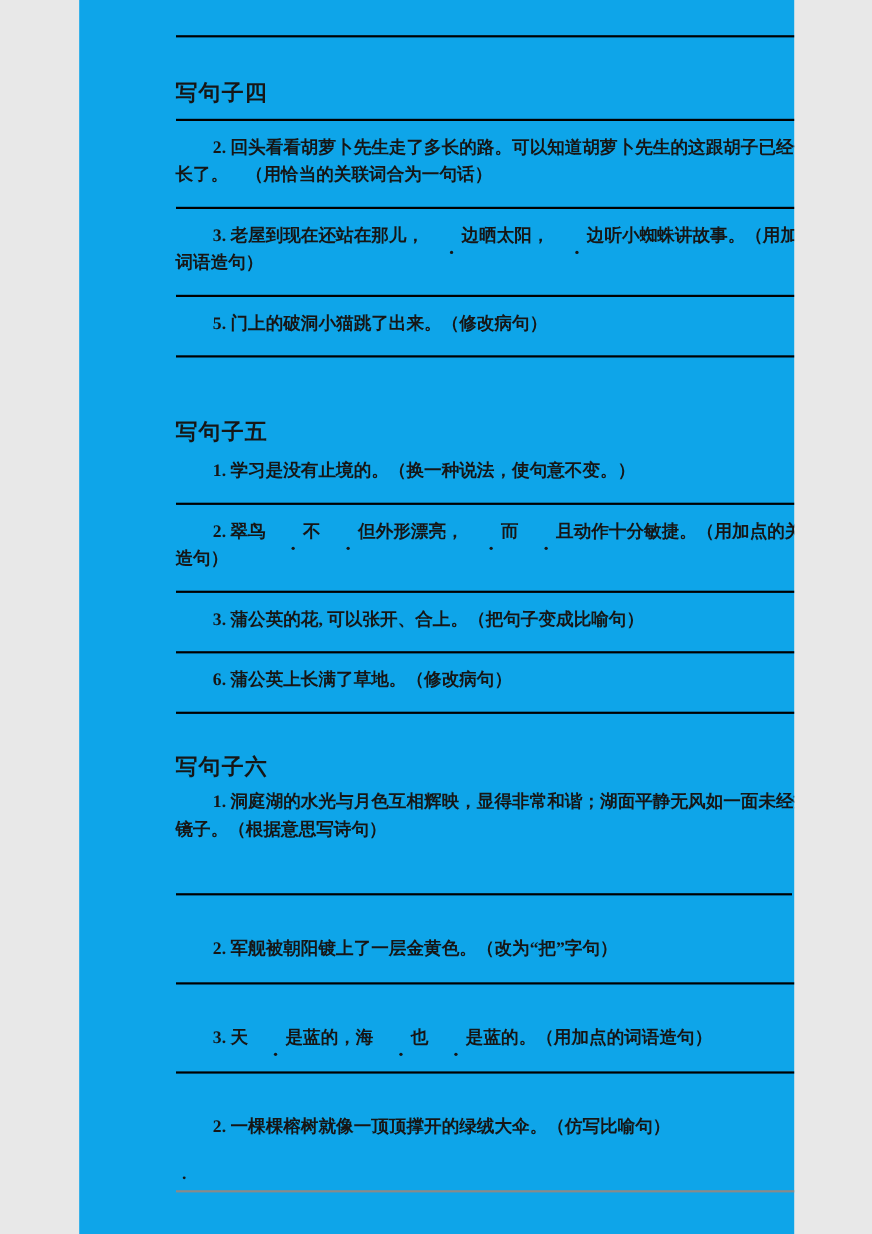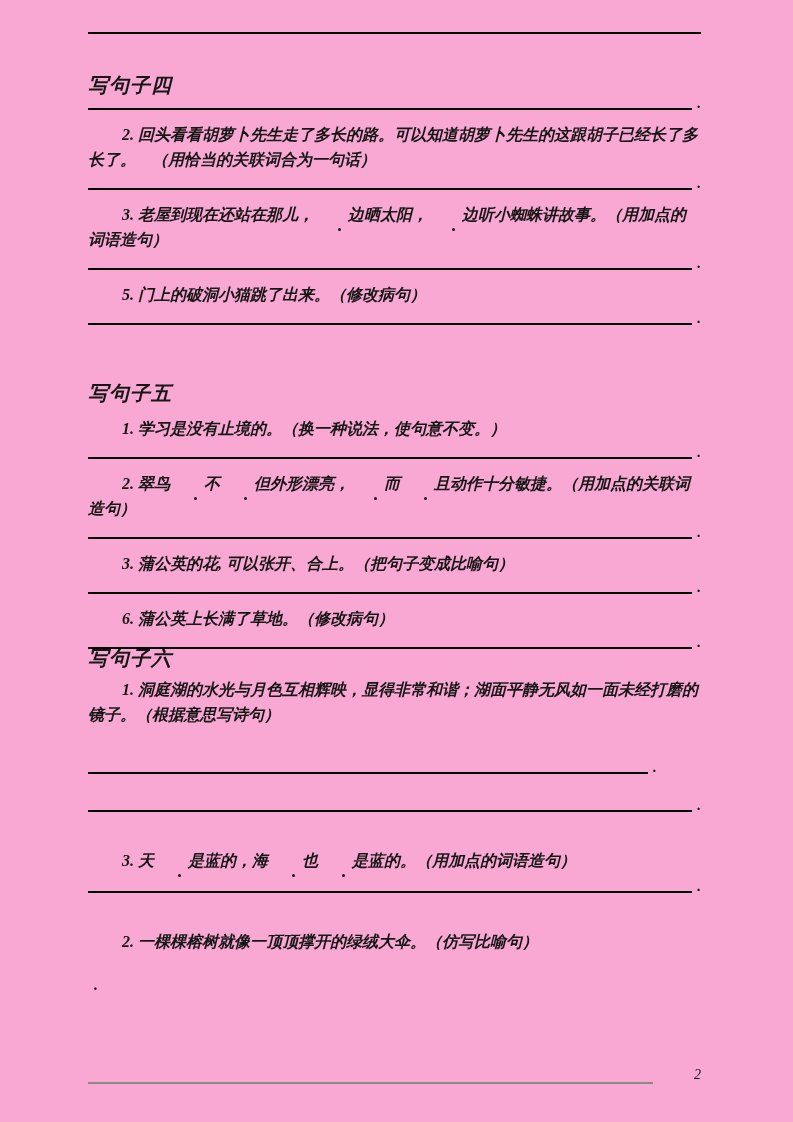--- a/index.html
+++ b/index.html
@@ -1,39 +1,38 @@
 <!DOCTYPE html>
 <html><head>
 <meta charset="utf-8">
 <style>
   html, body { margin: 0; padding: 0; background: #e8e8e8; }
   .page {
     position: relative;
-    width: 793px; height: 1122px;
-    background: #f9a8d4;
+    width: 650px; height: 1122px;
+    background: #0ea5e9;
     color: #161616;
     font-family: "Liberation Serif", "DejaVu Serif", serif;
     overflow: hidden;
     margin: 0 auto;
-    font-style: italic;
   }
   .top-rule {
     position: absolute; left: 88px; top: 32px;
     width: 613px; height: 2px; background: #000;
   }
   .content { position: absolute; left: 88px; top: 0; width: 613px; }
   .sec { position: absolute; left: 0; width: 100%; }
   .sec-four { top: 72px; }
   .sec-five { top: 380px; }
   .sec-six  { top: 645px; }
   .title {
     font-size: 20px; line-height: 26px; font-weight: 700;
     margin: 0 0 10px 0; letter-spacing: 1px;
   }
-  .sec-six .title { margin-bottom: 6px; }
+  .sec-six .title { margin-bottom: 6px; margin-top: 40px; }
   .prompt {
     font-size: 16px; line-height: 25px; font-weight: 600;
     text-indent: 34px; margin: 0 0 16px 0;
   }
   .sec-six .prompt { margin-bottom: 18px; }
   .sec-six .item-1 .prompt { margin-bottom: 45px; }
   .answer { display: flex; align-items: flex-start; height: 2px; margin: 0 0 12px 0; }
   .sec-six .answer { margin-bottom: 36px; }
   .rule { flex: 1 1 auto; height: 2px; background: #000; margin-right: 5px; }
   .rule.short { flex: 0 0 560px; }
@@ -121,20 +120,21 @@
       <section class="sec sec-six">
         <h2 class="title">写句子六</h2>
         <div class="item item-1">
           <p class="prompt">1. 洞庭湖的水光与月色互相辉映，显得非常和谐；湖面平静无风如一面未经打磨的镜子。（根据意思写诗句）</p>
           <div class="answer">
             <span class="rule short"></span>
             <span class="suffix">.</span>
           </div>
         </div>
         <div class="item item-2">
+          <p class="prompt">2. 军舰被朝阳镀上了一层金黄色。（改为“把”字句）</p>
           <div class="answer">
             <span class="rule"></span>
             <span class="suffix">.</span>
           </div>
         </div>
         <div class="item item-3">
           <p class="prompt">3. 天<span class="em">是</span>蓝的，海<span class="em">也</span><span class="em">是</span>蓝的。（用加点的词语造句）</p>
           <div class="answer">
             <span class="rule"></span>
             <span class="suffix">.</span>

